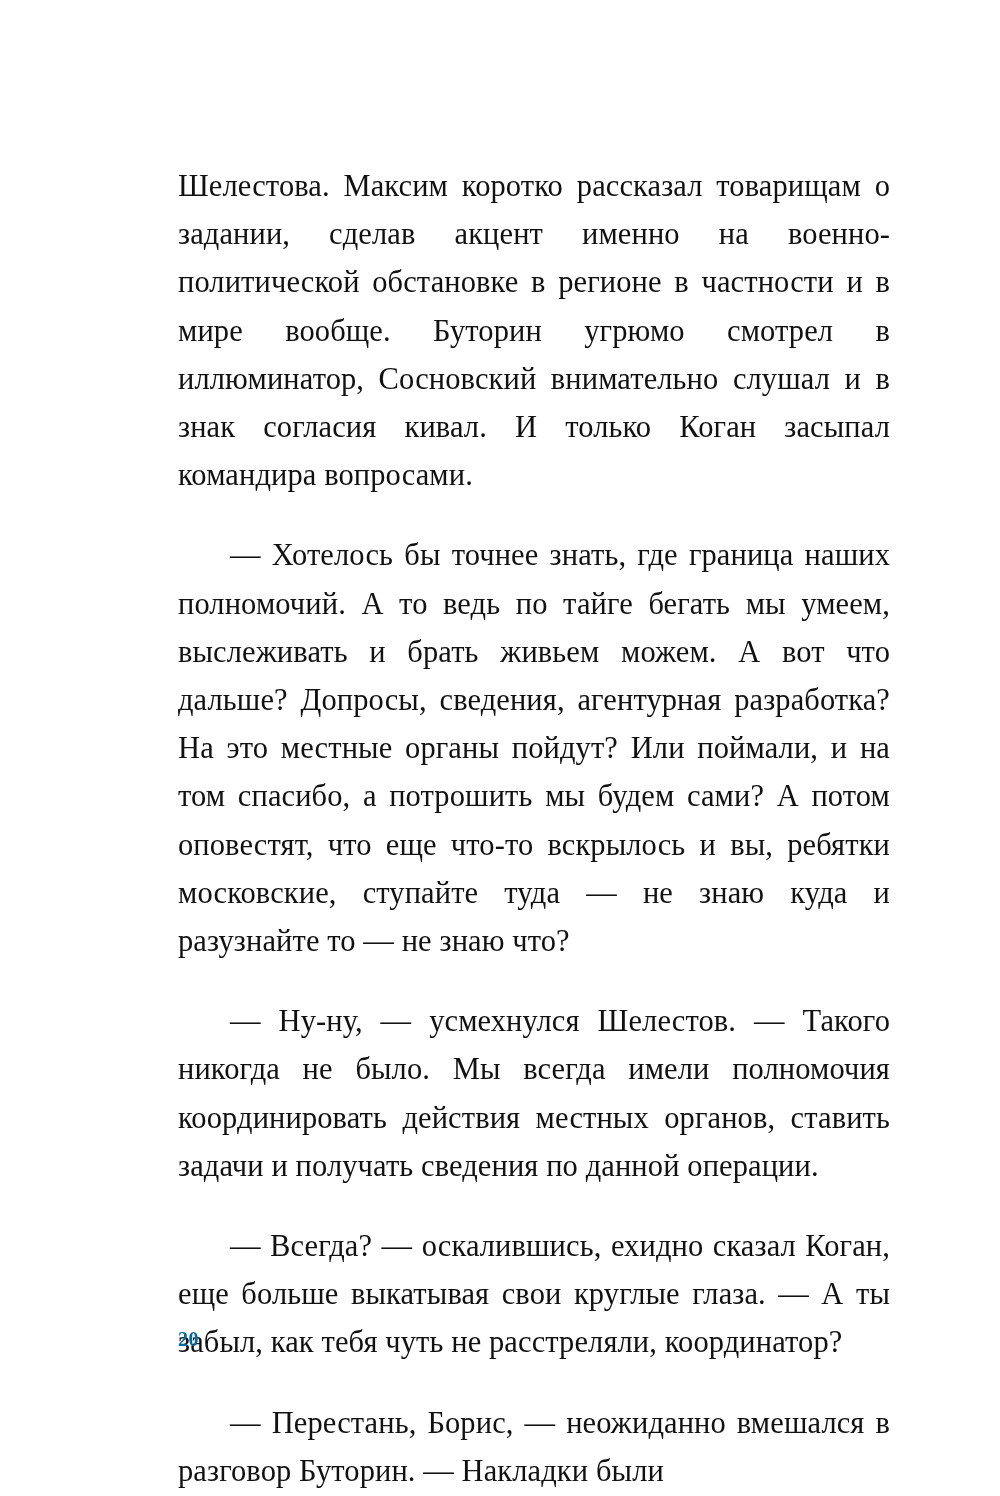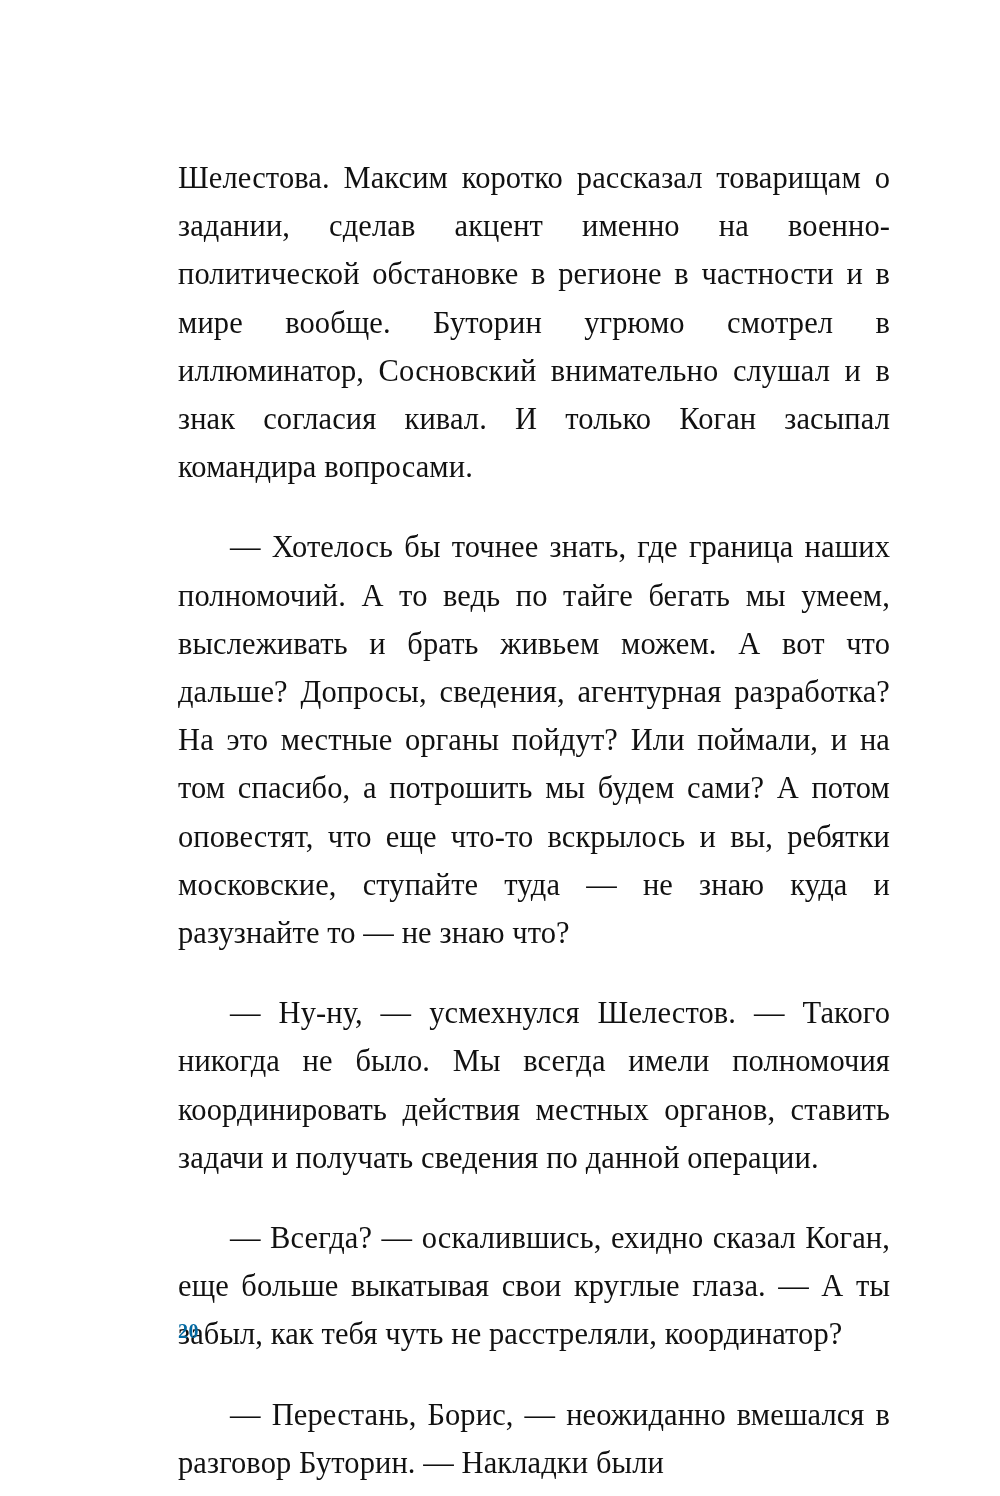--- a/index.html
+++ b/index.html
@@ -11,21 +11,21 @@
     width: 1000px;
     height: 1496px;
     font-family: "Liberation Serif", "DejaVu Serif", serif;
     color: #111111;
     position: relative;
     overflow: hidden;
   }
   .page {
     position: absolute;
     left: 0;
-    top: 8px;
+    top: 16px;
     width: 1000px;
     height: 1292px;
     background: #ffffff;
   }
   .text-block {
     position: absolute;
     left: 178px;
     top: 146px;
     width: 712px;
   }

